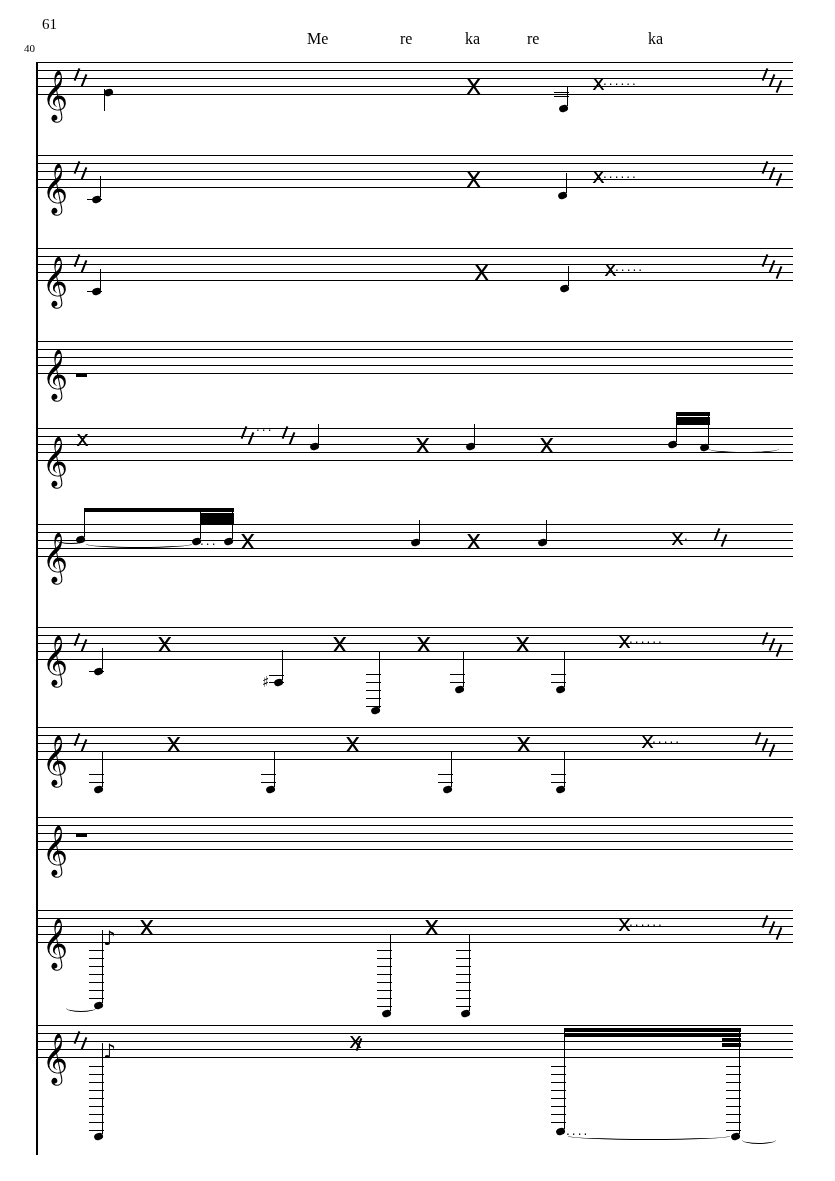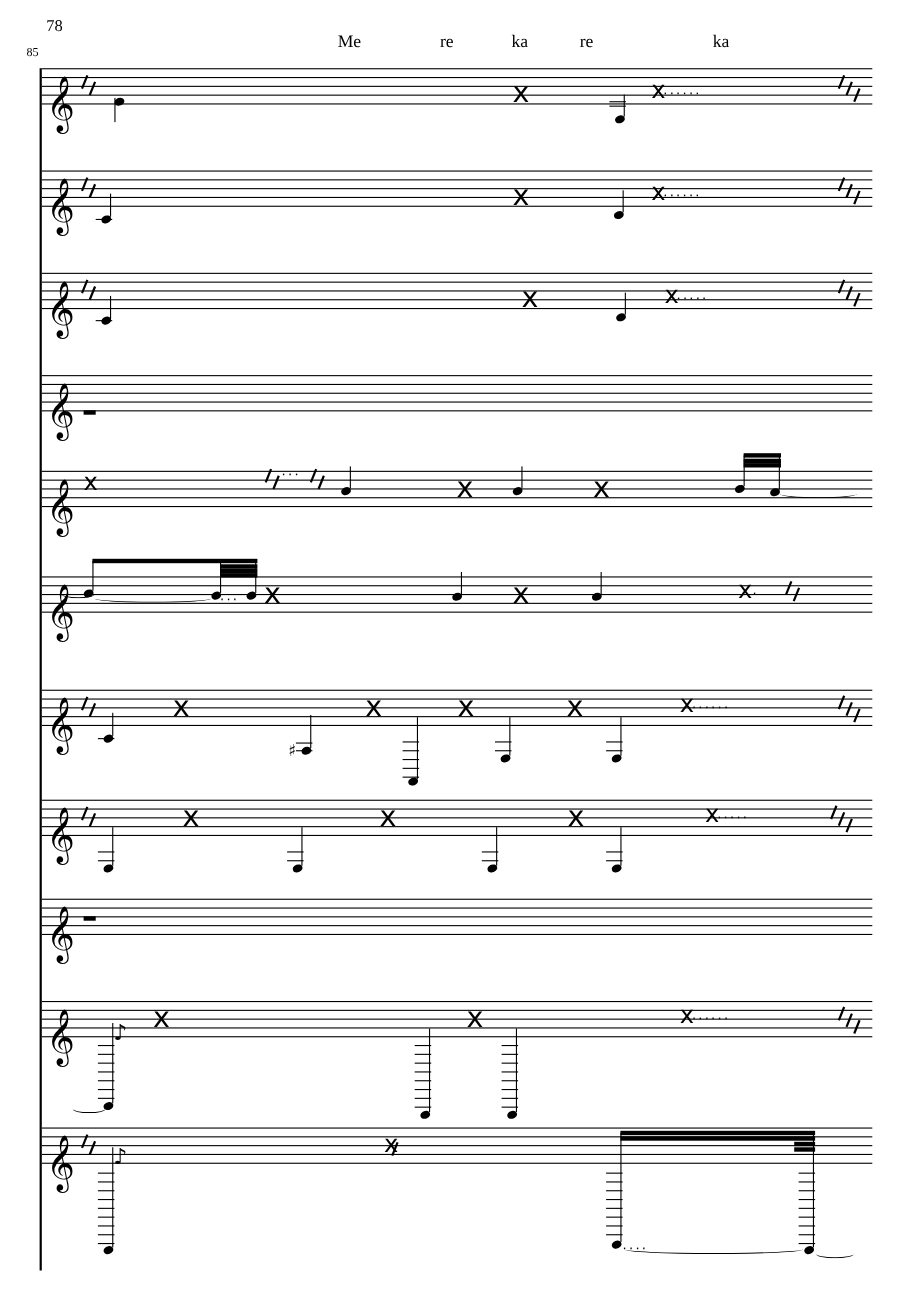--- a/index.html
+++ b/index.html
@@ -40,22 +40,22 @@
   .dots{position:absolute;font-size:12px;letter-spacing:2px;font-family:"DejaVu Sans",sans-serif;}
   .slash-rest{position:absolute;width:2px;height:13px;background:#000;transform:rotate(22deg);}
   .tie{position:absolute;border-bottom:1.4px solid #000;border-radius:50%;height:7px;}
   .sharp{position:absolute;font-size:15px;line-height:1;font-family:"DejaVu Sans",sans-serif;}
 </style>
 </head>
 <body>
 
 <div id="page">
 
-  <div class="page-number" style="left:42px;top:16px;">78</div>
-  <div class="measure-number" style="left:24px;top:42px;">85</div>
+  <div class="page-number" style="left:42px;top:16px;">61</div>
+  <div class="measure-number" style="left:24px;top:42px;">40</div>
 
   <div class="lyric" style="left:307px;top:30px;">Me</div>
   <div class="lyric" style="left:400px;top:30px;">re</div>
   <div class="lyric" style="left:465px;top:30px;">ka</div>
   <div class="lyric" style="left:527px;top:30px;">re</div>
   <div class="lyric" style="left:648px;top:30px;">ka</div>
 
   <div class="system-bracket" style="left:36px;top:62px;height:1093px;"></div>
 
   <div class="staff" style="left:38px;top:62px;width:755px;">

